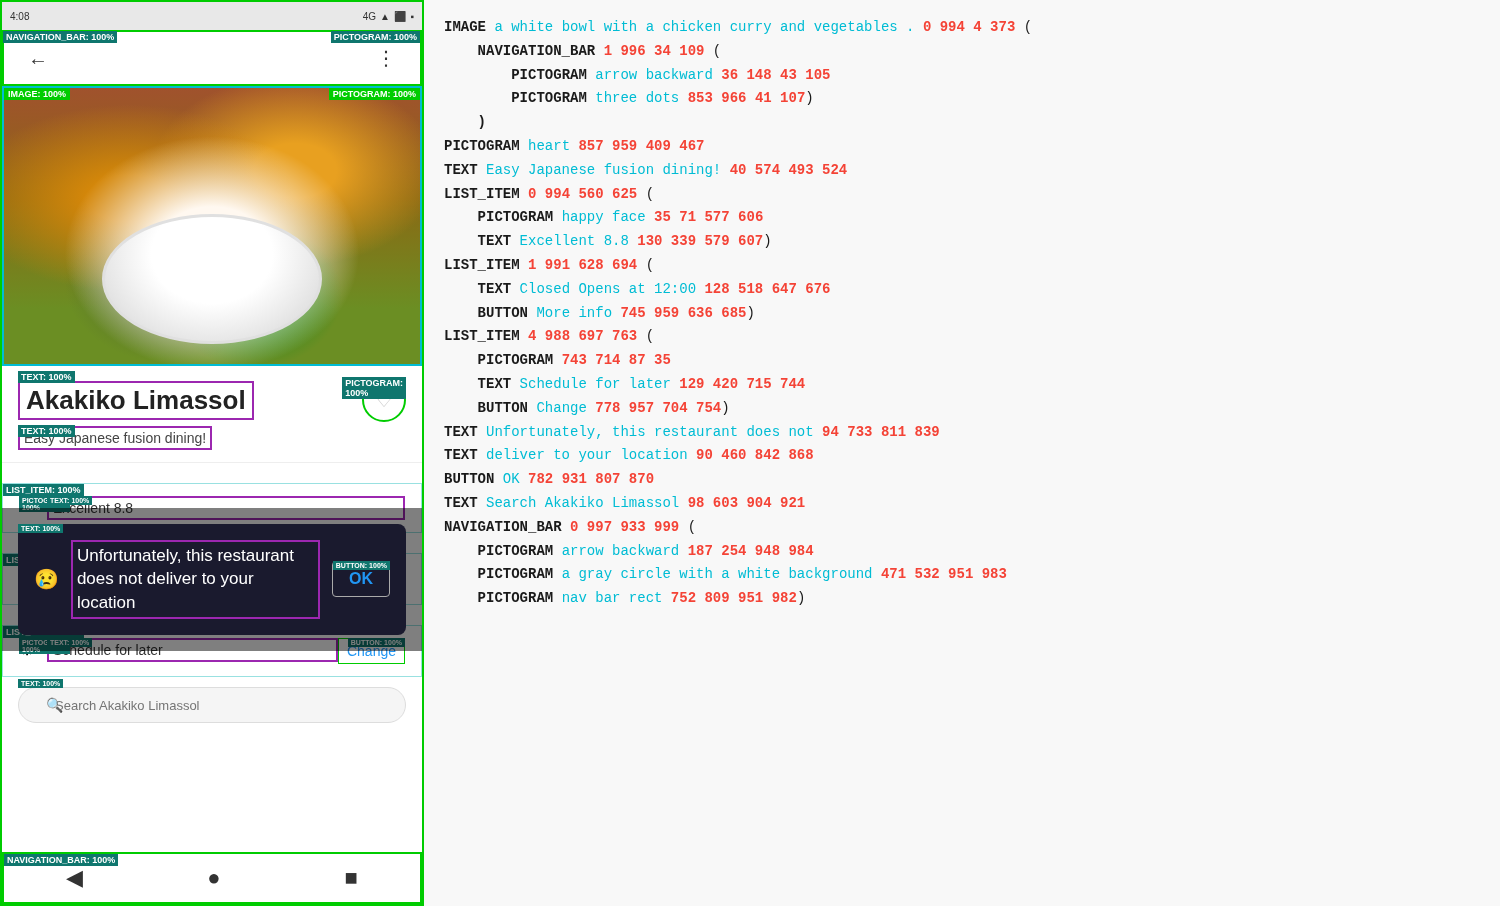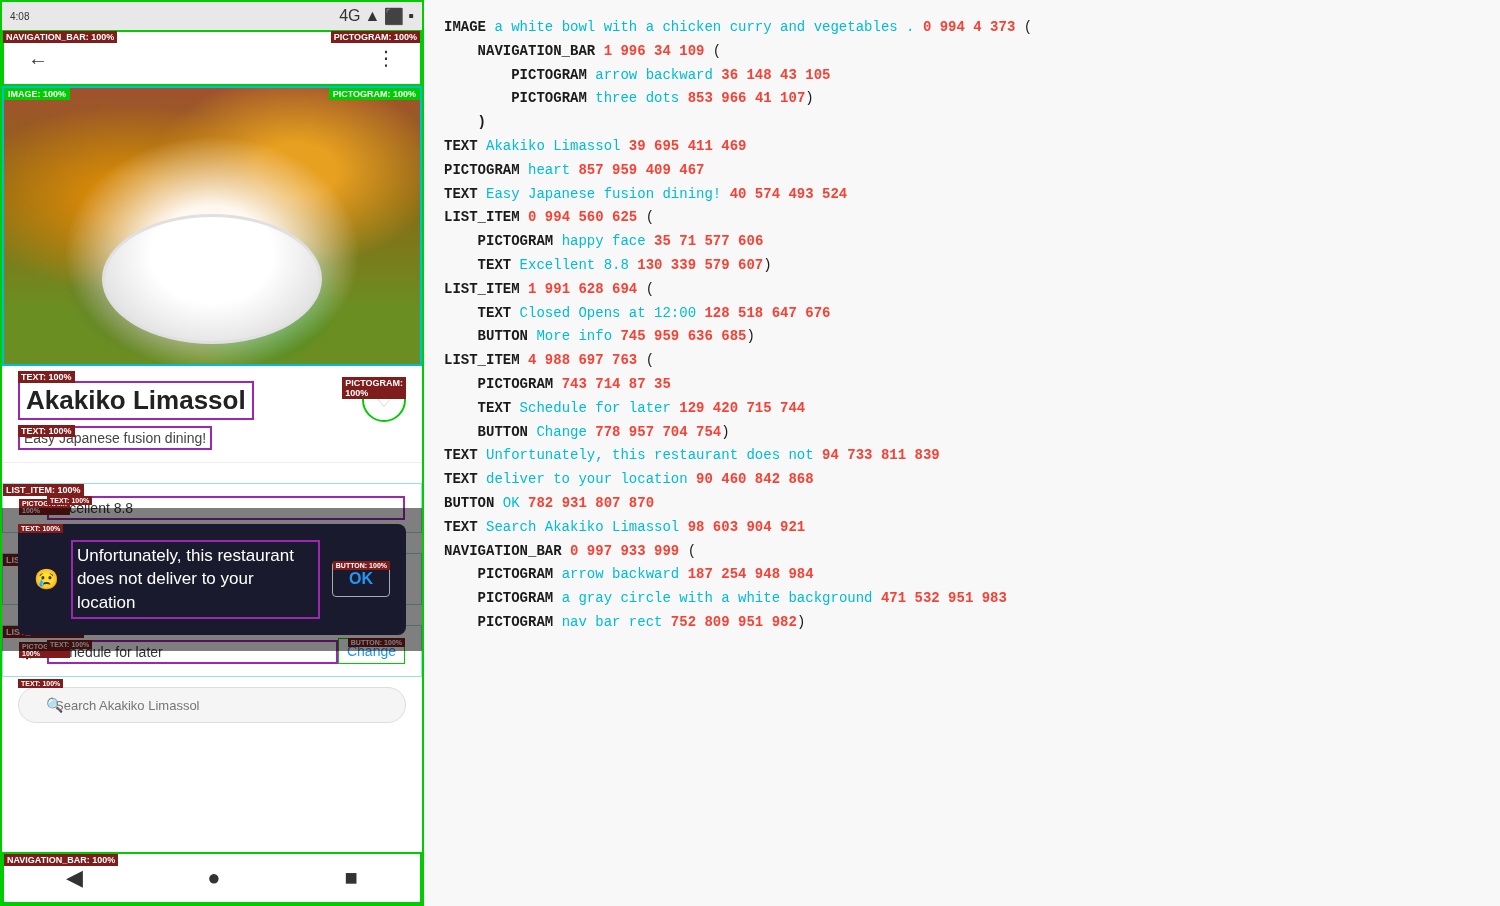--- a/index.html
+++ b/index.html
@@ -20,26 +20,26 @@
       height: 28px;
       background: #e8e8e8;
       display: flex;
       align-items: center;
       justify-content: space-between;
       padding: 0 8px;
       font-size: 11px;
       color: #333;
     }
     .status-left { display: flex; gap: 4px; align-items: center; font-size: 10px; }
-    .status-right { display: flex; gap: 4px; align-items: center; font-size: 16px; }
+    .status-right { display: flex; gap: 4px; align-items: center; font-size: 10px; }
 
     
     .overlay-label {
       position: absolute;
-      background: #7f1d1d;
+      background: #0f766e;
       color: #fff;
       font-size: 9px;
       padding: 1px 3px;
       font-weight: bold;
       z-index: 10;
     }
 
     
     .nav-bar {
       height: 56px;
@@ -164,21 +164,21 @@
       display: inline-block;
       margin-bottom: 4px;
     }
 
     
     .list-section {
       border-top: 1px solid #eee;
     }
     .list-item {
       display: flex;
-      align-items: flex-end;
+      align-items: flex-start;
       padding: 12px 16px;
       border-bottom: 1px solid #f0f0f0;
       position: relative;
       border: 1px solid rgba(0,150,150,0.3);
       margin-top: 20px;
     }
     .list-item-icon {
       width: 28px;
       font-size: 18px;
       flex-shrink: 0;
@@ -448,21 +448,20 @@
     </div>
   </div>
 </div>
 
 <div class="right-panel">
 <div class="code-line"><span class="keyword">IMAGE</span><span class="cyan"> a white bowl with a chicken curry and vegetables . </span><span class="red">0 994 4 373</span><span class="paren"> (</span></div>
     <div class="code-line"><span class="keyword">    NAVIGATION_BAR</span><span class="cyan"> </span><span class="red">1 996 34 109</span><span class="paren"> (</span></div>
     <div class="code-line"><span class="keyword">        PICTOGRAM</span><span class="cyan"> arrow backward </span><span class="red">36 148 43 105</span><span class="paren"></span></div>
     <div class="code-line"><span class="keyword">        PICTOGRAM</span><span class="cyan"> three dots </span><span class="red">853 966 41 107</span><span class="paren">)</span></div>
     <div class="code-line"><span class="keyword">    )</span><span class="cyan"></span><span class="red"></span><span class="paren"></span></div>
-    <div class="code-line"><span class="keyword">TEXT</span><span class="cyan"> Akakiko Limassol </span><span class="red">39 695 411 469</span><span class="paren"></span></div>
     <div class="code-line"><span class="keyword">PICTOGRAM</span><span class="cyan"> heart </span><span class="red">857 959 409 467</span><span class="paren"></span></div>
     <div class="code-line"><span class="keyword">TEXT</span><span class="cyan"> Easy Japanese fusion dining! </span><span class="red">40 574 493 524</span><span class="paren"></span></div>
     <div class="code-line"><span class="keyword">LIST_ITEM</span><span class="cyan"> </span><span class="red">0 994 560 625</span><span class="paren"> (</span></div>
     <div class="code-line"><span class="keyword">    PICTOGRAM</span><span class="cyan"> happy face </span><span class="red">35 71 577 606</span><span class="paren"></span></div>
     <div class="code-line"><span class="keyword">    TEXT</span><span class="cyan"> Excellent 8.8 </span><span class="red">130 339 579 607</span><span class="paren">)</span></div>
     <div class="code-line"><span class="keyword">LIST_ITEM</span><span class="cyan"> </span><span class="red">1 991 628 694</span><span class="paren"> (</span></div>
     <div class="code-line"><span class="keyword">    TEXT</span><span class="cyan"> Closed Opens at 12:00 </span><span class="red">128 518 647 676</span><span class="paren"></span></div>
     <div class="code-line"><span class="keyword">    BUTTON</span><span class="cyan"> More info </span><span class="red">745 959 636 685</span><span class="paren">)</span></div>
     <div class="code-line"><span class="keyword">LIST_ITEM</span><span class="cyan"> </span><span class="red">4 988 697 763</span><span class="paren"> (</span></div>
     <div class="code-line"><span class="keyword">    PICTOGRAM</span><span class="cyan"> </span><span class="red">743 714 87 35</span><span class="paren"></span></div>

